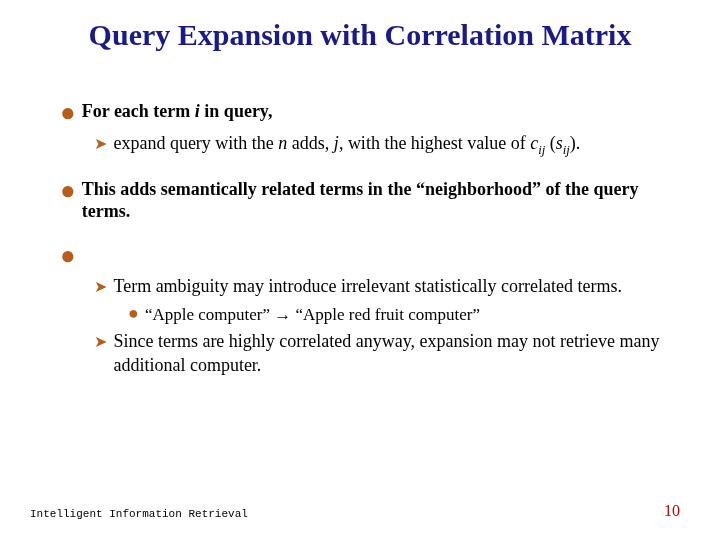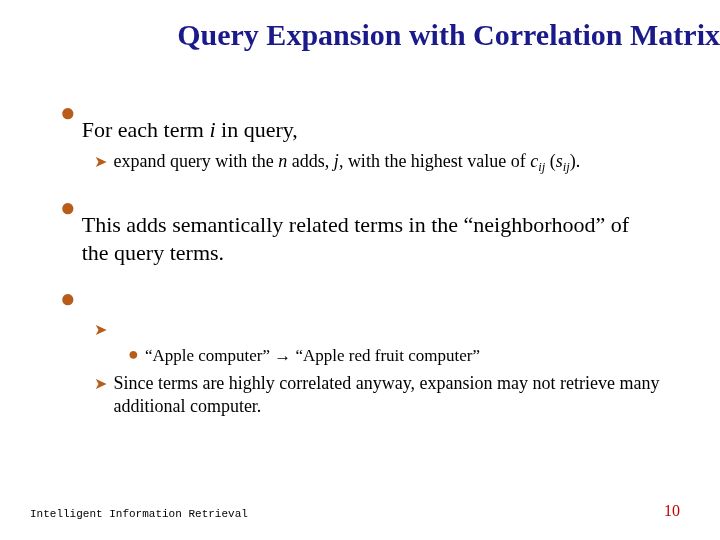--- a/index.html
+++ b/index.html
@@ -16,21 +16,21 @@
     position: relative;
     width: 720px;
     height: 540px;
     box-sizing: border-box;
   }
   .title {
     position: absolute;
     top: 18px;
     left: 0;
     right: 0;
-    text-align: right;
+    text-align: center;
     font-size: 30px;
     font-weight: bold;
     color: #1a1a8a;
   }
   .body {
     position: absolute;
     top: 100px;
     left: 60px;
     right: 60px;
   }
@@ -40,24 +40,23 @@
     margin-bottom: 6px;
   }
   .li1 .bullet {
     color: #b85c1a;
     font-size: 26px;
     line-height: 26px;
     margin-right: 6px;
     margin-top: 0px;
   }
   .li1 .text {
-    font-size: 22px;
-    font-weight: normal;
+    font-size: 18px;
+    font-weight: bold;
     line-height: 1.25;
-    margin-top: 16px;
   }
   .li2 {
     display: flex;
     align-items: flex-start;
     margin-left: 34px;
     margin-bottom: 6px;
   }
   .li2 .bullet {
     color: #b85c1a;
     font-size: 16px;
@@ -138,20 +137,21 @@
     </div>
 
     <div class="gap"></div>
 
     <div class="li1">
       <span class="bullet">●</span>
     </div>
 
     <div class="li2">
       <span class="bullet">➤</span>
+      <span class="text">Term ambiguity may introduce irrelevant statistically correlated terms.</span>
     </div>
 
     <div class="li3">
       <span class="bullet">●</span>
       <span class="text">“Apple computer” → “Apple red fruit computer”</span>
     </div>
 
     <div class="li2">
       <span class="bullet">➤</span>
       <span class="text">Since terms are highly correlated anyway, expansion may not retrieve many additional computer.</span>

